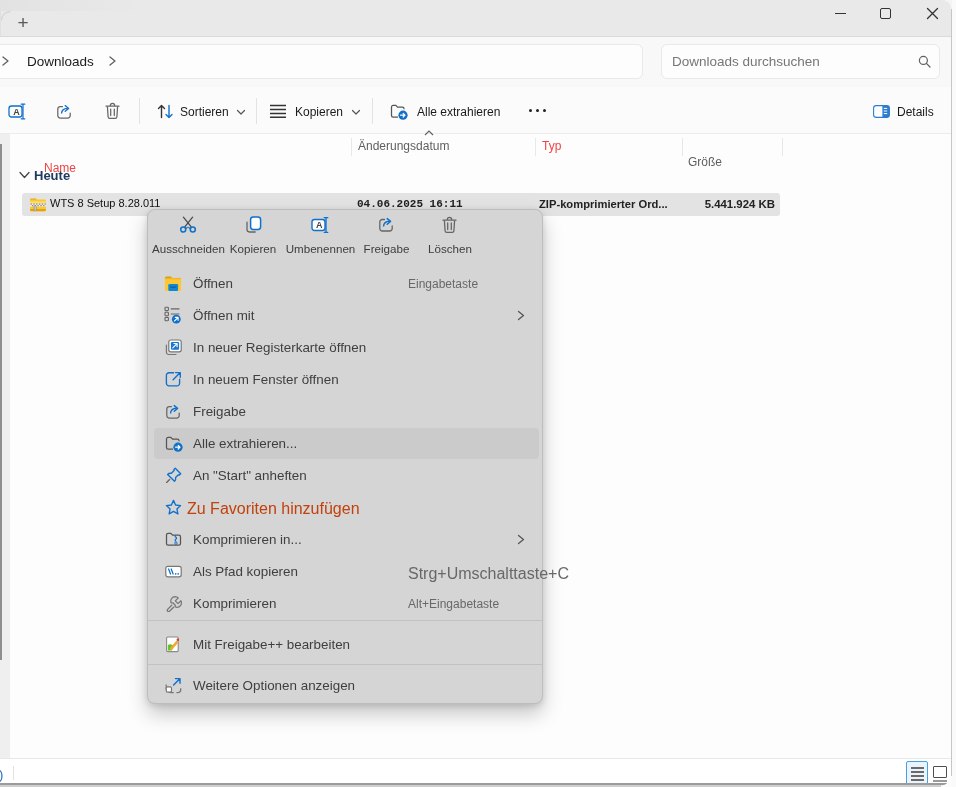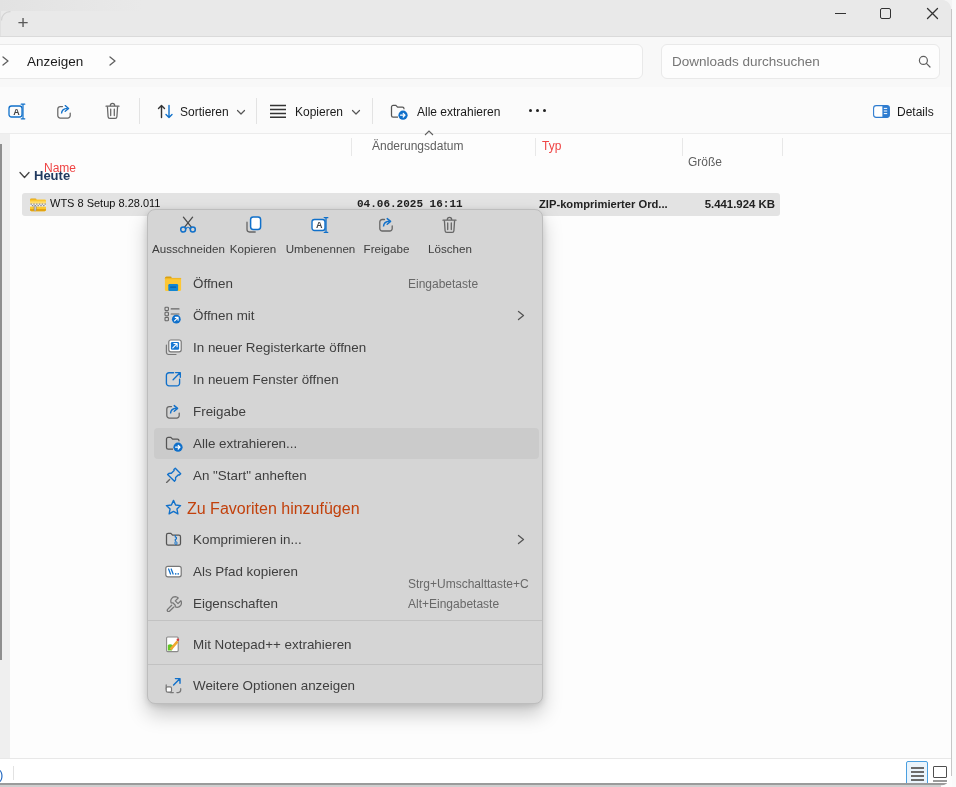--- a/index.html
+++ b/index.html
@@ -27,21 +27,21 @@
 </svg>
 
 <div class="abs" style="left:0;top:35.5px;width:951px;height:1px;background:#dadada;"></div>
 
 <div class="abs" style="left:0;top:36.5px;width:951px;height:50px;background:#f8f8f8;"></div>
 
 <div class="abs" style="left:-20px;top:44px;width:663px;height:35px;background:#fdfdfd;border:1px solid #e9e9e9;border-radius:6px;"></div>
 <svg class="abs" style="left:1px;top:56px;" width="9" height="10" viewBox="0 0 9 10">
   <path d="M2 1 L7 5 L2 9" stroke="#5f5f5f" stroke-width="1.3" fill="none" stroke-linecap="round" stroke-linejoin="round"></path>
 </svg>
-<div class="abs" style="left:27px;top:54px;font-size:13.5px;color:#1b1b1b;">Anzeigen</div>
+<div class="abs" style="left:27px;top:54px;font-size:13.5px;color:#1b1b1b;">Downloads</div>
 <svg class="abs" style="left:108px;top:56px;" width="9" height="10" viewBox="0 0 9 10">
   <path d="M2 1 L7 5 L2 9" stroke="#5f5f5f" stroke-width="1.3" fill="none" stroke-linecap="round" stroke-linejoin="round"></path>
 </svg>
 
 <div class="abs" style="left:661px;top:44px;width:279px;height:35px;background:#fdfdfd;border:1px solid #e9e9e9;border-radius:6px;"></div>
 <div class="abs" style="left:672px;top:54px;font-size:13.5px;color:#767676;">Downloads durchsuchen</div>
 <svg class="abs" style="left:918px;top:55px;" width="13" height="13" viewBox="0 0 13 13">
   <circle cx="5.4" cy="5.4" r="4" stroke="#5f5f5f" stroke-width="1.2" fill="none"></circle>
   <path d="M8.4 8.4 L12 12" stroke="#5f5f5f" stroke-width="1.2" stroke-linecap="round"></path>
 </svg>
@@ -105,21 +105,21 @@
 <div class="abs" style="left:139px;top:98px;width:1px;height:26px;background:#e3e3e3;"></div>
 <div class="abs" style="left:256px;top:98px;width:1px;height:26px;background:#e3e3e3;"></div>
 <div class="abs" style="left:372px;top:98px;width:1px;height:26px;background:#e3e3e3;"></div>
 
 <div class="abs" style="left:0;top:134px;width:951px;height:624px;background:#fdfdfd;"></div>
 
 <div class="abs" style="left:0;top:134px;width:10px;height:624px;background:#efefef;"></div>
 <div class="abs" style="left:0;top:144px;width:2px;height:516px;background:#8f8f8f;"></div>
 
 <div class="abs" style="left:44px;top:131px;font-size:12px;color:#ef4444;margin-top:30px;">Name</div>
-<div class="abs" style="left:372px;top:139px;font-size:12px;color:#5f5f5f;text-align:right;">Änderungsdatum</div>
+<div class="abs" style="left:358px;top:139px;font-size:12px;color:#5f5f5f;text-align:right;">Änderungsdatum</div>
 <div class="abs" style="left:542px;top:139px;font-size:12px;color:#ef4444;">Typ</div>
 <div class="abs" style="left:688px;top:155px;font-size:12px;color:#5f5f5f;">Größe</div>
 <svg class="abs" style="left:424px;top:130px;" width="10" height="6" viewBox="0 0 10 6">
   <path d="M1 5 L5 1 L9 5" stroke="#5f5f5f" stroke-width="1.1" fill="none"></path>
 </svg>
 <div class="abs" style="left:351px;top:138px;width:1px;height:18px;background:#e8e8e8;"></div>
 <div class="abs" style="left:535px;top:138px;width:1px;height:18px;background:#e8e8e8;"></div>
 <div class="abs" style="left:682px;top:138px;width:1px;height:18px;background:#e8e8e8;"></div>
 <div class="abs" style="left:782px;top:138px;width:1px;height:18px;background:#e8e8e8;"></div>
 
@@ -273,36 +273,36 @@
 </svg>
 <div class="abs" style="left:193px;top:532px;font-size:13.4px;color:#3f3f3f;">Komprimieren in...</div>
 
 <svg class="abs" style="left:165px;top:563px;" width="17" height="17" viewBox="0 0 17 17">
   <rect x="0.8" y="3.4" width="15.4" height="10.4" rx="2" fill="#fff" stroke="#777" stroke-width="1.2"></rect>
   <path d="M3.6 6 l1.9 5 M6.2 6 l1.9 5" stroke="#1070ca" stroke-width="1.25" stroke-linecap="round"></path>
   <circle cx="10.7" cy="10.9" r="0.8" fill="#1070ca"></circle>
   <circle cx="13.2" cy="10.9" r="0.8" fill="#1070ca"></circle>
 </svg>
 <div class="abs" style="left:193px;top:564px;font-size:13.4px;color:#3f3f3f;">Als Pfad kopieren</div>
-<div class="abs" style="left:408px;top:565px;font-size:12px;color:#686868;margin-top:12px;">Strg+Umschalttaste+C</div>
+<div class="abs" style="left:408px;top:565px;font-size:16px;color:#686868;">Strg+Umschalttaste+C</div>
 
 <svg class="abs" style="left:165px;top:595px;" width="17" height="17" viewBox="0 0 17 17">
   <path d="M6.7 10.3 L2.6 14.4 a1.35 1.35 0 0 0 1.9 1.9 L8.6 12.2" fill="none" stroke="#777" stroke-width="1.3" stroke-linecap="round"></path>
   <path d="M10.2 1.6 a4.4 4.4 0 0 0 -3.9 6.4 l1.5 -0.2 2.5 2.5 -0.2 1.5 a4.4 4.4 0 0 0 6.4 -3.9 4.4 4.4 0 0 0 -0.6 -2.2 L13 8.6 l-2.7 -2.7 2.9 -2.9 a4.4 4.4 0 0 0 -3 -1.4 z" fill="none" stroke="#777" stroke-width="1.25" stroke-linejoin="round"></path>
 </svg>
-<div class="abs" style="left:193px;top:596px;font-size:13.4px;color:#3f3f3f;">Eigenschaften</div>
+<div class="abs" style="left:193px;top:596px;font-size:13.4px;color:#3f3f3f;">Komprimieren</div>
 <div class="abs" style="left:408px;top:597px;font-size:12px;color:#686868;">Alt+Eingabetaste</div>
 
 <svg class="abs" style="left:165px;top:636px;" width="17" height="17" viewBox="0 0 17 17">
   <rect x="1.6" y="1" width="11.6" height="14.6" rx="1" fill="#fff" stroke="#8a8a8a" stroke-width="1.1"></rect>
   <path d="M2.8 14.6 v-5.6 c2.6 -1.4 4.6 -0.4 5.8 1.6 l-1.8 4 z" fill="#64c626"></path>
   <path d="M4.6 12.6 L11.6 4.6 l1.9 1.7 -7 8 z" fill="#f0a830"></path>
   <circle cx="12.9" cy="3.7" r="1.3" fill="#d23b3b"></circle>
 </svg>
-<div class="abs" style="left:193px;top:637px;font-size:13.4px;color:#3f3f3f;">Mit Notepad++ extrahieren</div>
+<div class="abs" style="left:193px;top:637px;font-size:13.4px;color:#3f3f3f;">Mit Freigabe++ bearbeiten</div>
 
 <svg class="abs" style="left:165px;top:677px;" width="17" height="17" viewBox="0 0 17 17">
   <path d="M8.3 15.5 H5.6 a4.4 4.4 0 0 1 -4.4 -4.4 V7.9" fill="none" stroke="#777" stroke-width="1.25" stroke-linecap="round"></path>
   <path d="M11.9 15.5 h1.4 a2.4 2.4 0 0 0 2.4 -2.4 v-1.4" fill="none" stroke="#777" stroke-width="1.25" stroke-linecap="round"></path>
   <rect x="1.2" y="9.9" width="5.3" height="5.3" rx="1.4" fill="#fff" stroke="#777" stroke-width="1.2"></rect>
   <path d="M8.6 8 L14.8 1.8 M10.4 1.6 h4.6 v4.6" fill="none" stroke="#1070ca" stroke-width="1.4" stroke-linecap="round" stroke-linejoin="round"></path>
 </svg>
 <div class="abs" style="left:193px;top:678px;font-size:13.4px;color:#3f3f3f;">Weitere Optionen anzeigen</div>
 
 <svg class="abs" style="left:517px;top:310px;" width="8" height="11" viewBox="0 0 8 11">

